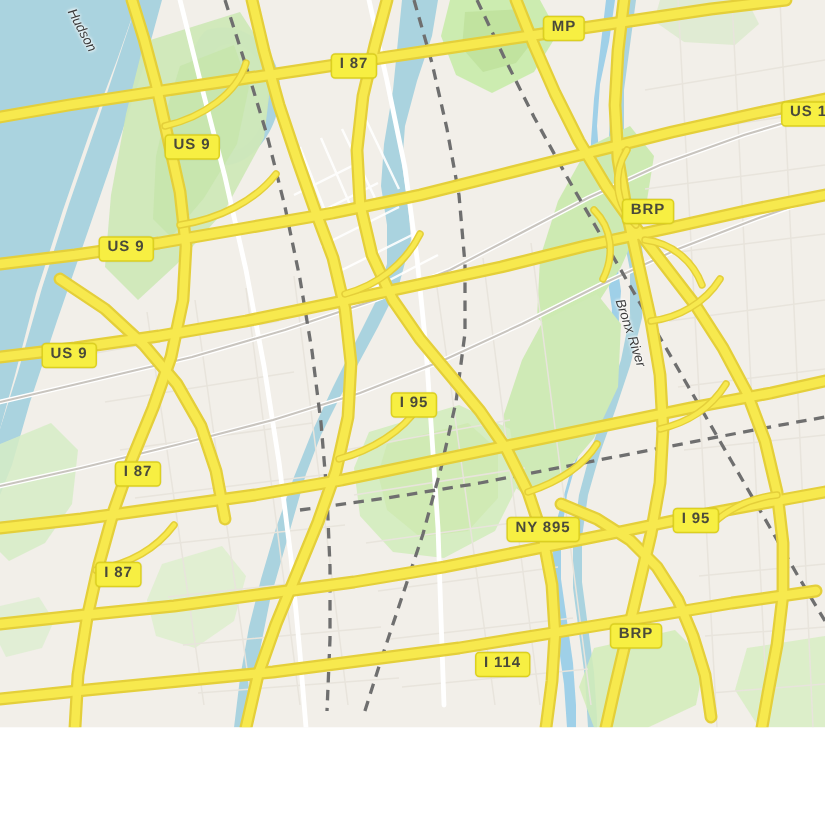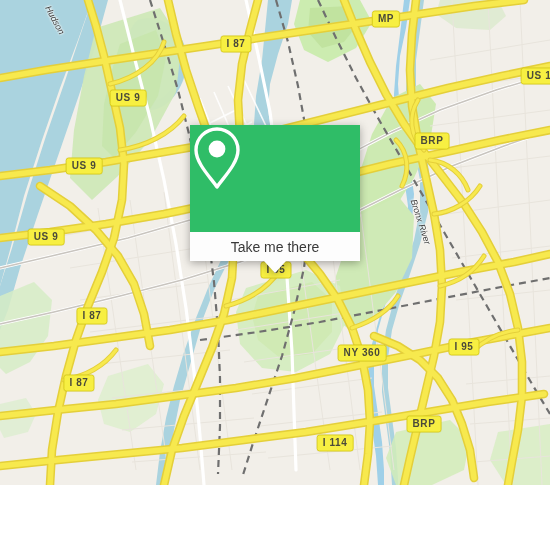--- a/index.html
+++ b/index.html
@@ -218,52 +218,40 @@
           <path d="M352,328 C370,322 388,312 398,296"></path>
           <path d="M64,380 C86,376 104,366 116,350"></path>
           <path d="M440,286 C458,282 474,272 484,256"></path>
           <path d="M518,330 C500,332 484,340 472,352"></path>
         </g>
       </g>
     </svg>
 
     <div id="shield-layer">
         <div class="shield" style="left: 236px; top: 44px;">I 87</div>
-        <div class="shield" style="left: 386px; top: 19px;">MP</div>
+        <div class="shield" style="left: 376px; top: 19px;">MP</div>
         <div class="shield" style="left: 539px; top: 76px; text-align: right;">US 1</div>
         <div class="shield" style="left: 128px; top: 98px;">US 9</div>
         <div class="shield" style="left: 432px; top: 141px;">BRP</div>
         <div class="shield" style="left: 84px; top: 166px;">US 9</div>
         <div class="shield" style="left: 46px; top: 237px;">US 9</div>
         <div class="shield" style="left: 92px; top: 316px;">I 87</div>
         <div class="shield" style="left: 276px; top: 270px;">I 95</div>
-        <div class="shield" style="left: 362px; top: 353px;">NY 360</div>
+        <div class="shield" style="left: 362px; top: 353px;">NY 895</div>
         <div class="shield" style="left: 464px; top: 347px;">I 95</div>
         <div class="shield" style="left: 79px; top: 383px;">I 87</div>
         <div class="shield" style="left: 424px; top: 424px;">BRP</div>
         <div class="shield" style="left: 335px; top: 443px;">I 114</div>
       </div>
 
     <div id="water-layer">
         <div class="waterlabel" style="left: 52px; top: 4px; transform: rotate(62deg);">Hudson</div>
         <div class="waterlabel" style="left: 418px; top: 198px; transform: rotate(72deg);">Bronx River</div>
       </div>
 
-    <div class="popup">
-      <div class="popup-green">
-        <svg width="54" height="66" viewBox="0 0 54 66">
-          <path d="M27 4 C15.4 4 6 13.4 6 25 C6 38 20 52 27 62 C34 52 48 38 48 25 C48 13.4 38.6 4 27 4 Z" fill="none" stroke="#ffffff" stroke-width="3.4" stroke-linejoin="round"></path>
-          <circle cx="27" cy="24" r="8.4" fill="#ffffff"></circle>
-        </svg>
-      </div>
-      <div class="popup-white">
-        <span>Take me there</span>
-      </div>
-      <div class="popup-tail"></div>
-    </div>
 
   </div>
 
   <div class="footer">
     
     
   </div>
 
 </div>
 

